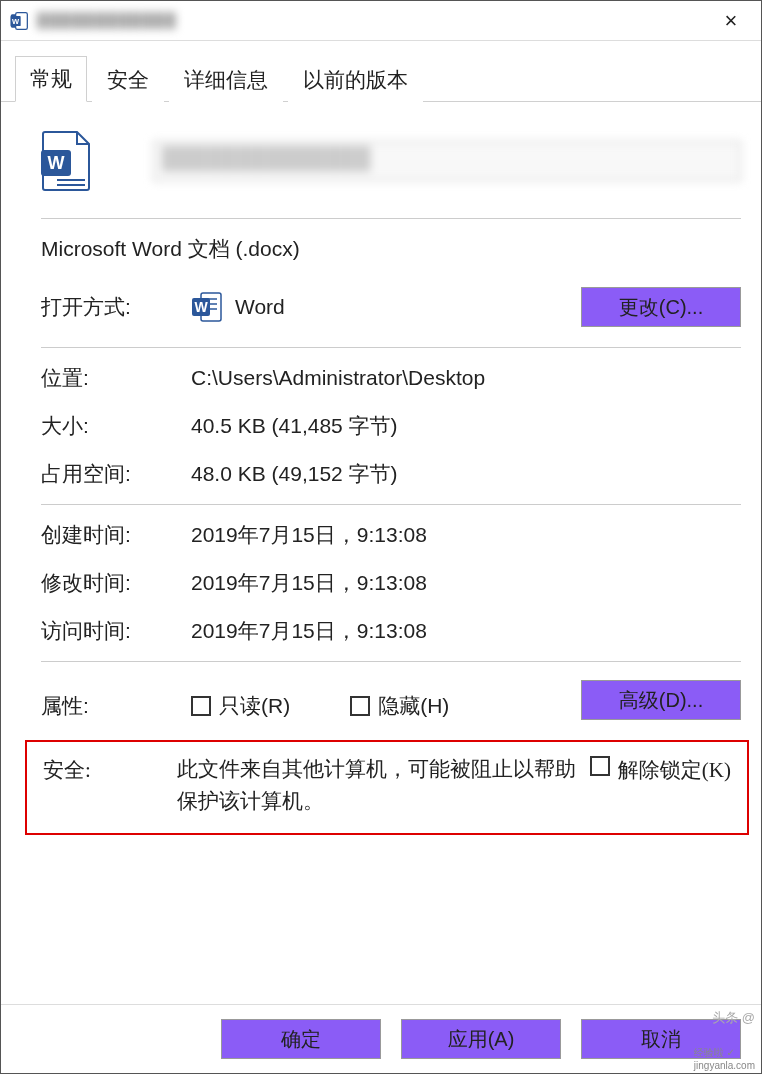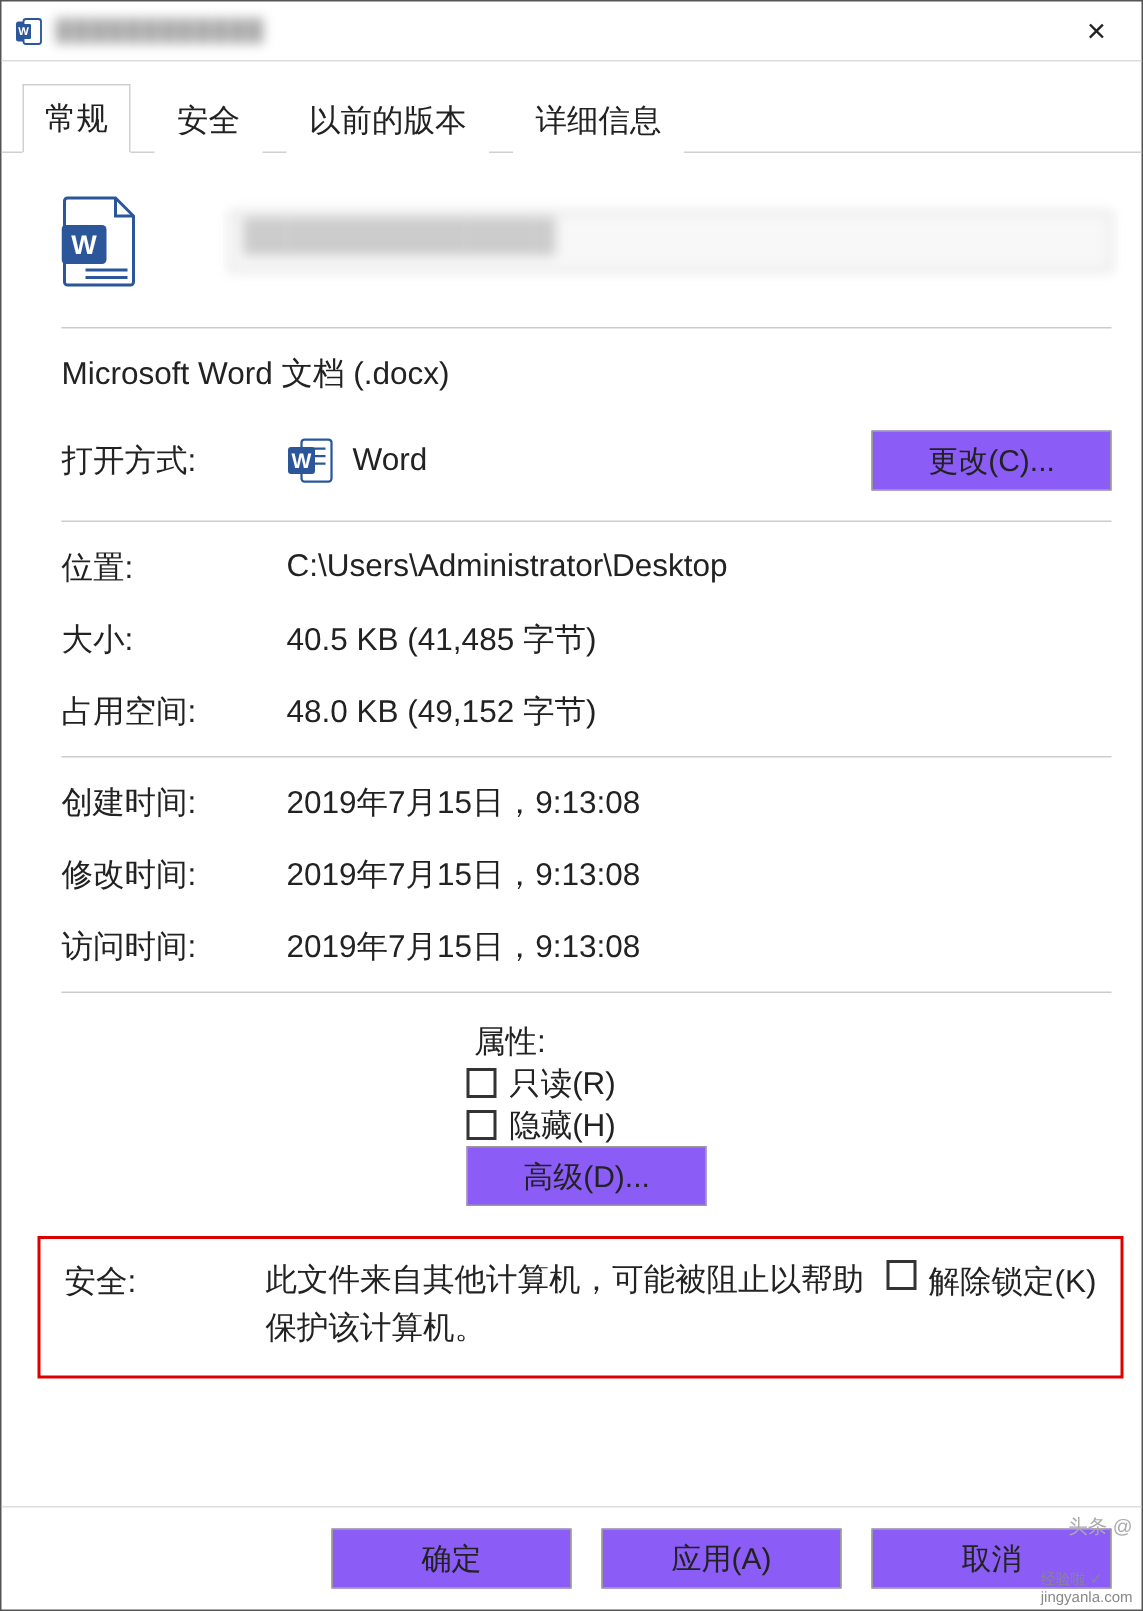--- a/index.html
+++ b/index.html
@@ -49,21 +49,21 @@
     display: flex;
     align-items: center;
     justify-content: center;
     font-size: 22px;
     color: #222;
     cursor: pointer;
   }
   .tabs {
     display: flex;
     padding: 14px 0 0 14px;
-    gap: 16px;
+    gap: 5px;
     border-bottom: 1px solid #d0d0d0;
     align-items: flex-end;
   }
   .tab {
     padding: 8px 14px 8px 14px;
     font-size: 21px;
     color: #222;
     border: 1px solid transparent;
     border-bottom: none;
     cursor: pointer;
@@ -149,32 +149,32 @@
     width: 20px; height: 20px;
     border: 2px solid #333;
     margin-right: 8px;
     display: inline-block;
     vertical-align: middle;
     cursor: pointer;
     flex-shrink: 0;
   }
   .attr-row {
     display: flex;
-    align-items: center;
+    align-items: flex-end;
     padding: 12px 0;
-    flex-direction: column;
   }
   .attr-row .label { width: 150px; }
   .attr-row .cbwrap { display: flex; align-items: center; margin-right: 60px; }
   .security-box {
     border: 2px solid #d00;
     padding: 12px 16px 16px 16px;
     margin: 8px -8px 0 -16px;
     display: flex;
     align-items: flex-start;
+    font-family: Liberation Serif, serif;
   }
   .security-box .label { width: 134px; padding-top: 2px; }
   .security-box .msg { flex: 1; padding-right: 12px; line-height: 1.5; }
   .security-box .unlock { display: flex; white-space: nowrap; padding-top: 2px; }
   .button-bar {
     display: flex;
     justify-content: flex-end;
     gap: 20px;
     padding: 14px 20px;
     border-top: 1px solid #ddd;
@@ -213,22 +213,22 @@
     </span>
     <span class="title-text">████████████</span>
     <div class="close-btn">
       <span>×</span>
     </div>
   </div>
 
   <div class="tabs">
     <div class="tab active">常规</div>
     <div class="tab">安全</div>
+    <div class="tab">详细信息</div>
     <div class="tab">以前的版本</div>
-    <div class="tab">详细信息</div>
   </div>
 
   <div class="content">
 
     <div class="file-icon-row">
       <span class="big-file-icon">
         <svg viewBox="0 0 52 62" width="52" height="62">
           <path d="M4 2 h32 l12 12 v44 a2 2 0 0 1 -2 2 h-42 a2 2 0 0 1 -2 -2 v-54 a2 2 0 0 1 2 -2 z" fill="#fff" stroke="#2b579a" stroke-width="2"></path>
           <path d="M36 2 v12 h12" fill="none" stroke="#2b579a" stroke-width="2"></path>
           <rect x="0" y="20" width="30" height="26" rx="3" fill="#2b579a"></rect>

